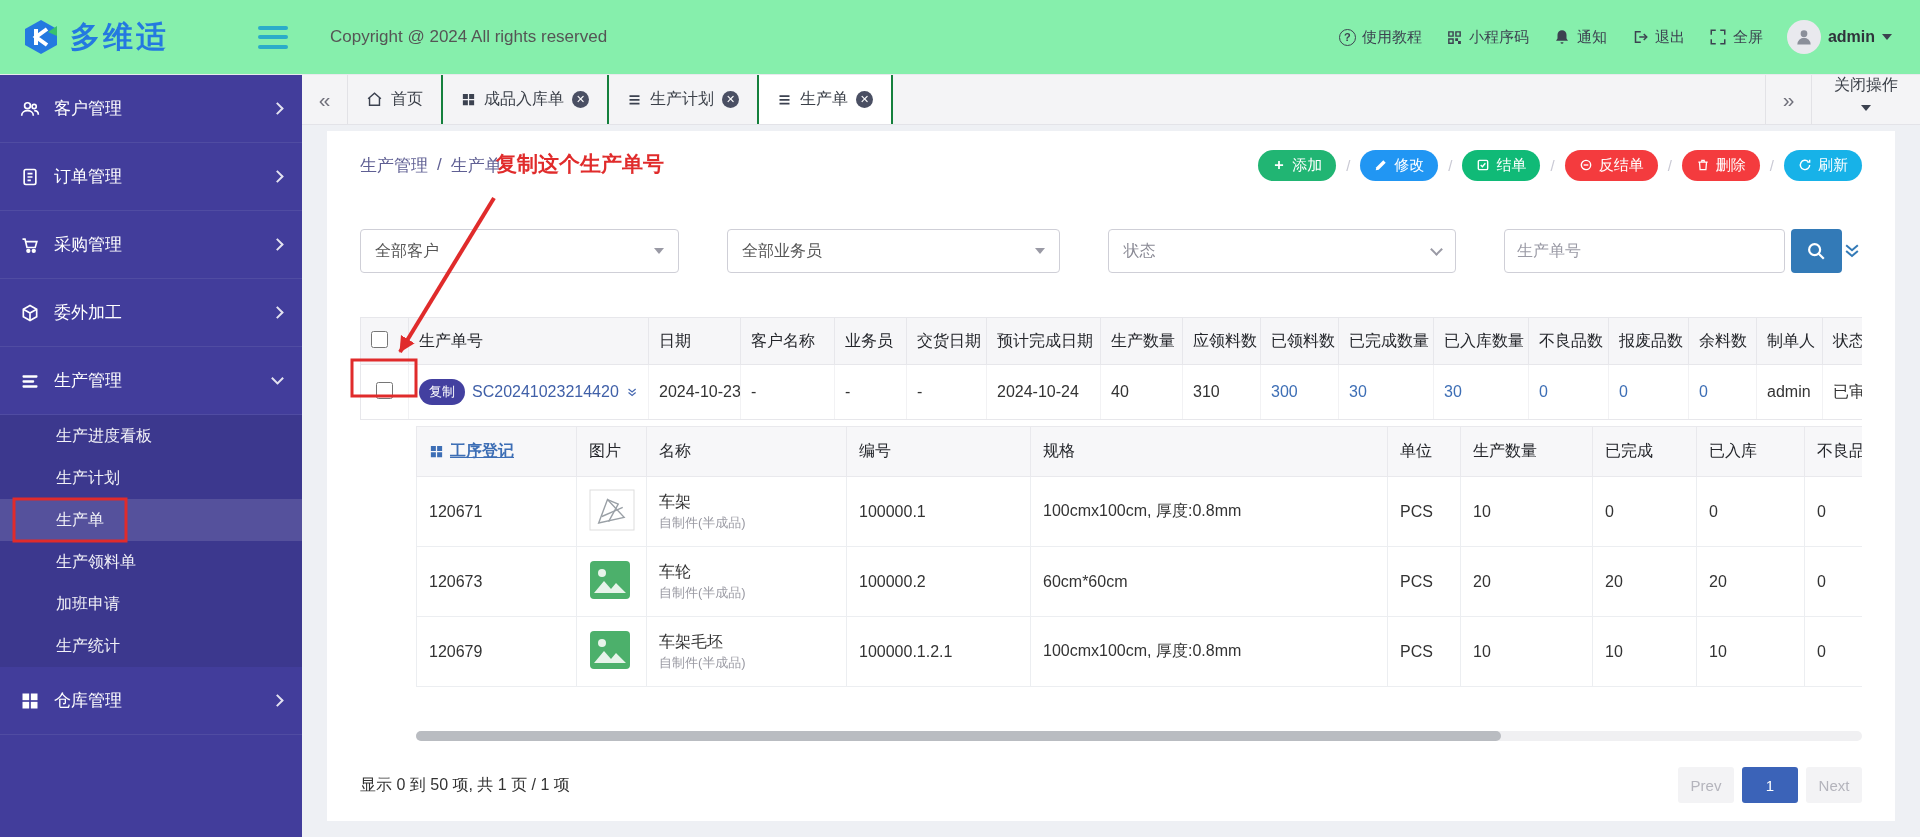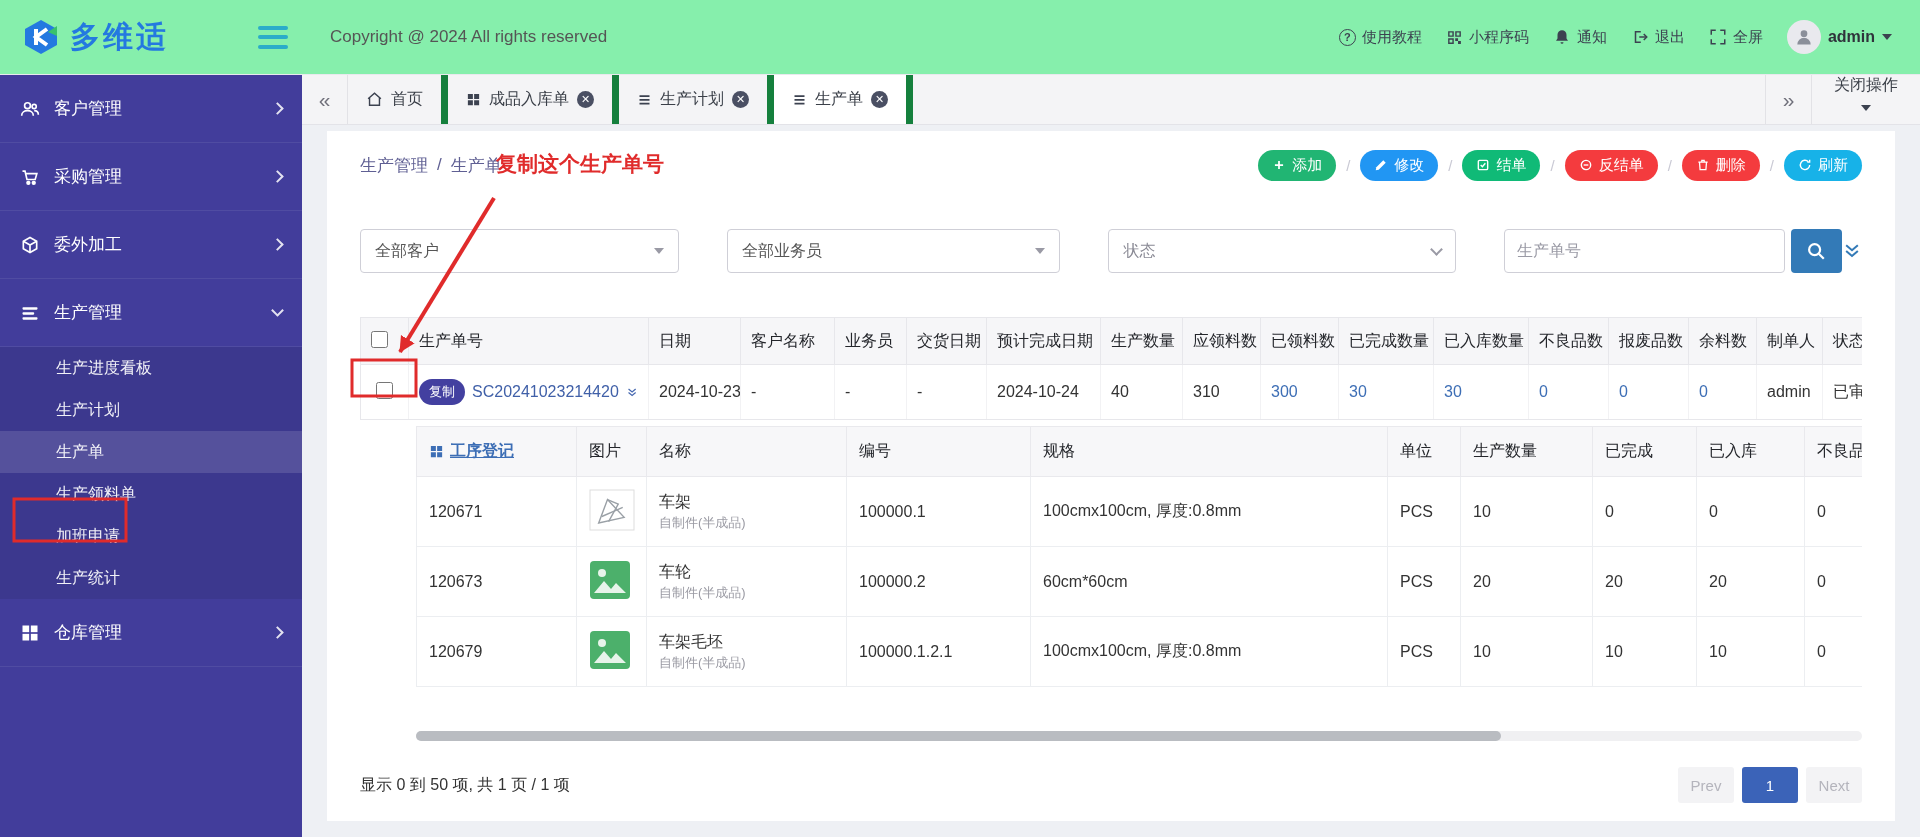--- a/index.html
+++ b/index.html
@@ -37,21 +37,21 @@
   .sub-item{height:42px;display:flex;align-items:center;padding:0 20px 0 56px;color:rgba(255,255,255,.93);font-size:16px;cursor:pointer;}
   .sub-item.active{background:rgba(255,255,255,0.13);}
 
   .content{flex:1;display:flex;flex-direction:column;min-width:0;}
 
   
   .tabbar{height:50px;flex:none;background:#f4f4f6;display:flex;align-items:stretch;border-bottom:1px solid #e3e3e8;}
   .tab-nav{width:46px;display:flex;align-items:center;justify-content:center;color:#6f6f7a;font-size:21px;cursor:pointer;}
   .tab-nav.left{border-right:1px solid #e2e2e6;}
   .tab-nav.right{border-left:1px solid #e2e2e6;margin-left:auto;}
-  .tab{display:flex;align-items:center;gap:8px;padding:0 18px;font-size:16px;color:#3a3f48;border-right:7px solid #15803d;cursor:pointer;white-space:nowrap;}
+  .tab{display:flex;align-items:center;gap:8px;padding:0 18px;font-size:16px;color:#3a3f48;border-right:2px solid #15803d;cursor:pointer;white-space:nowrap;}
   .tab.active{background:#fff;}
   .tab-close{width:17px;height:17px;border-radius:50%;background:#4a4f63;color:#fff;font-size:11px;line-height:1;display:flex;align-items:center;justify-content:center;cursor:pointer;}
   .close-ops{display:flex;align-items:center;gap:9px;padding:0 22px;border-left:1px solid #e2e2e6;font-size:16px;color:#3a3f48;cursor:pointer;flex-direction:column;}
 
   
   .workspace{flex:1;padding:6px 25px 0 25px;}
   .card{background:#fff;height:690px;padding:0 33px 16px 33px;overflow:hidden;}
 
   .crumb-row{display:flex;align-items:center;padding-top:14px;height:54px;}
   .breadcrumb{font-size:17px;color:#5f5f93;display:flex;gap:9px;align-items:center;}
@@ -188,20 +188,28 @@
 
   <aside class="sidebar">
     <div class="side-item">
       <svg class="s-ico" viewBox="0 0 24 24" fill="none" stroke="#fff" stroke-width="2">
         <circle cx="9" cy="8" r="3.5"></circle>
           <path d="M2 20c0-4 3.5-6 7-6s7 2 7 6"></path>
           <circle cx="17" cy="9" r="2.5"></circle>
           <path d="M17 14c3 0 5 2 5 5"></path>
       </svg>
       <span>客户管理</span>
+      <span class="chev"></span>
+    </div>
+    <div class="side-item">
+      <svg class="s-ico" viewBox="0 0 24 24" fill="none" stroke="#fff" stroke-width="2">
+        <rect x="5" y="3" width="14" height="18" rx="2"></rect>
+          <path d="M9 8h6M9 12h6M9 16h4"></path>
+      </svg>
+      <span>订单管理</span>
       <span class="chev"></span>
     </div>
     <div class="side-item">
       <svg class="s-ico" viewBox="0 0 24 24" fill="none" stroke="#fff" stroke-width="2">
         <path d="M3 5h3l2.4 10h9.8l2-7H7.2"></path>
           <circle cx="10" cy="19" r="1.6" fill="#fff"></circle>
           <circle cx="16.5" cy="19" r="1.6" fill="#fff"></circle>
       </svg>
       <span>采购管理</span>
       <span class="chev"></span>

